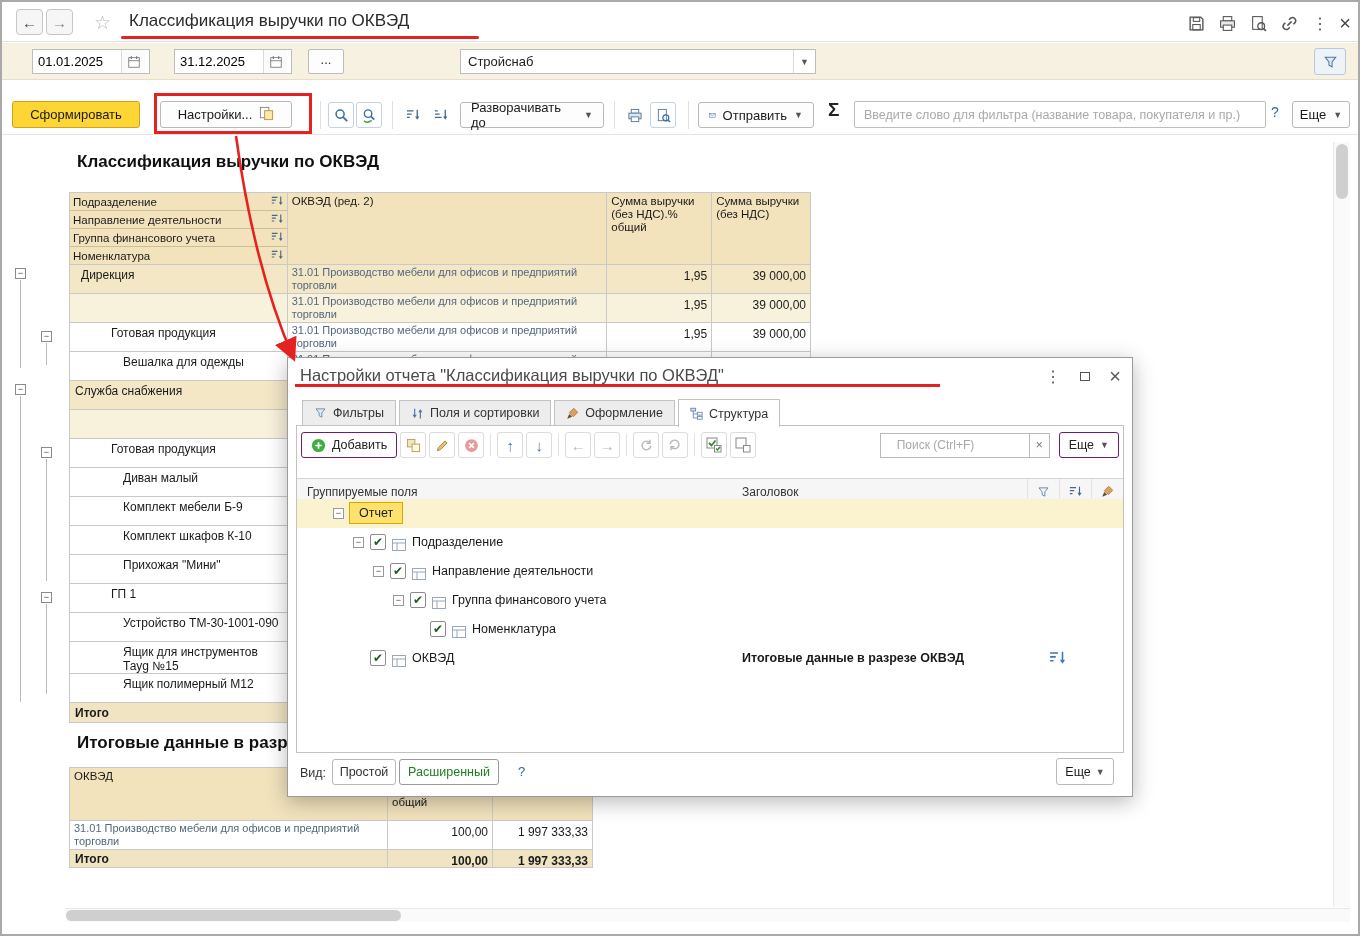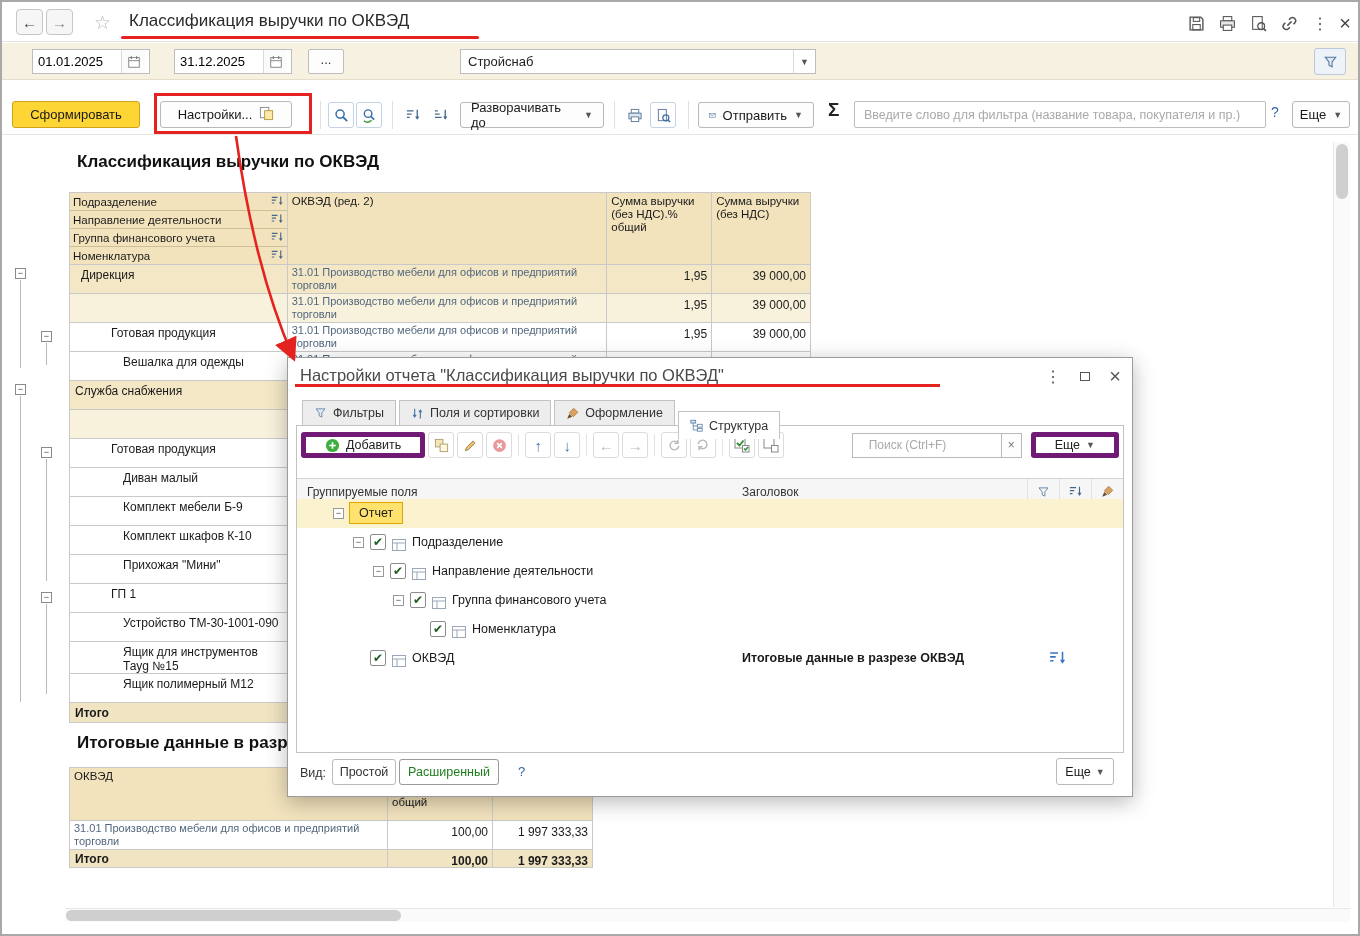--- a/index.html
+++ b/index.html
@@ -80,24 +80,24 @@
   .htrack{position:absolute;left:63px;top:906px;width:1285px;height:14px;background:#fafafa;border-top:1px solid #e8e8e8}
   .hthumb{position:absolute;left:1px;top:1px;width:335px;height:11px;background:#cfcfcf;border-radius:6px}
 
   
   .dialog{position:absolute;left:285px;top:355px;width:846px;height:440px;background:#fff;border:1px solid #9b9b9b;box-shadow:0 5px 20px rgba(0,0,0,.28);z-index:40}
   .dtitle{position:absolute;left:12px;top:8px;font-size:16.5px;color:#4a4a4a;white-space:nowrap}
   .dwbtn{position:absolute;top:7px;width:24px;height:22px;display:flex;align-items:center;justify-content:center;color:#555}
   .sq{width:10px;height:9px;border:1.5px solid #555;display:inline-block}
   .dtabs{position:absolute;left:14px;top:41px;height:27px;display:flex;z-index:3}
   .dtab{display:flex;align-items:center;gap:6px;padding:0 11px;border:1px solid #c2c2c2;background:#ededed;font-size:12.5px;color:#333;margin-right:3px;height:26px;margin-top:1px}
-  .dtab.active{background:#fff;height:28px;margin-top:12px;border-bottom:0;font-weight:normal}
+  .dtab.active{background:#fff;height:28px;margin-top:0;border-bottom:0;font-weight:normal}
   .dcontent{position:absolute;left:8px;top:67px;width:828px;height:328px;border:1px solid #c2c2c2;background:#fff}
   .dtoolbar{position:absolute;left:4px;top:4px;right:4px;height:30px;display:flex;align-items:center;gap:3px}
-  .dbtn{height:26px;border:5px solid #701a75;border-radius:3px;background:#fff;display:flex;align-items:center;gap:6px;padding:0 19px;font-size:12.5px;color:#222}
+  .dbtn{height:26px;border:1px solid #701a75;border-radius:3px;background:#fff;display:flex;align-items:center;gap:6px;padding:0 9px;font-size:12.5px;color:#222}
   .dibtn{width:26px;height:26px;border:1px solid #dcdcdc;border-radius:3px;background:#fff;display:flex;align-items:center;justify-content:center}
   .dsep{width:1px;height:22px;background:#e2e2e2;margin:0 3px}
   .dsearch{margin-left:auto;display:flex;height:25px}
   .dsearch input{width:150px;border:1px solid #b9b9b9;padding:0 16px;font-size:12px;outline:0}
   .dsearch .clr{width:20px;border:1px solid #b9b9b9;border-left:0;display:flex;align-items:center;justify-content:center;color:#777;font-size:12px;background:#fdfdfd}
   .arrow-up,.arrow-dn{font-size:15px;color:#4a76a8}
   .arrow-l,.arrow-r{font-size:15px;color:#b8b8b8}
   .dgridhead{position:absolute;left:0;top:52px;width:100%;height:27px;background:#f6f6f6;border-top:1px solid #d4d4d4;border-bottom:1px solid #d4d4d4;font-size:12px;color:#333}
   .gcol1{position:absolute;left:10px;top:6px}
   .gcol2{position:absolute;left:445px;top:6px}

